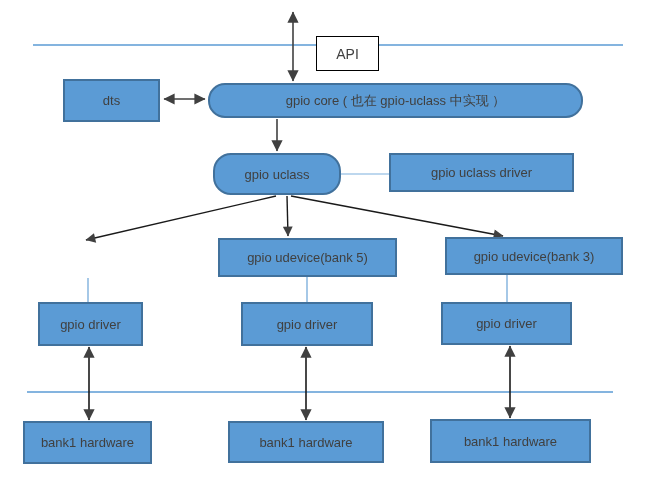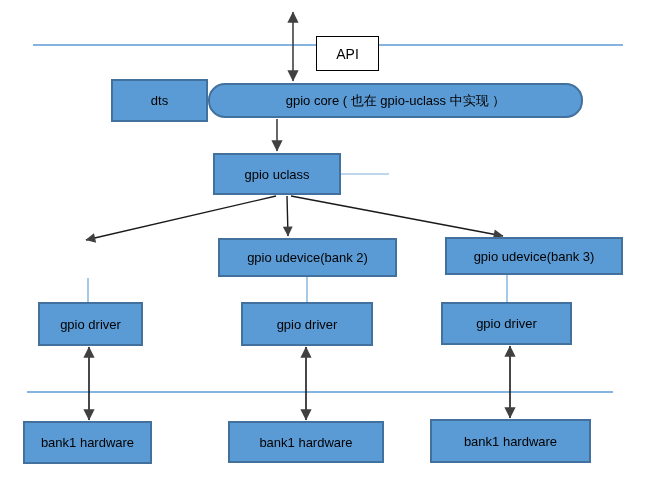--- a/index.html
+++ b/index.html
@@ -5,30 +5,30 @@
   html,body{margin:0;padding:0;background:#ffffff;}
   #stage{
     position:relative;width:645px;height:479px;background:#ffffff;overflow:hidden;
     font-family:"Liberation Sans", sans-serif;color:#000000;
   }
   #wires{position:absolute;left:0;top:0;z-index:0;}
   .box{
     position:absolute;z-index:1;
     background:#5B9BD5;border:2px solid #41719C;box-sizing:border-box;
     display:flex;align-items:center;justify-content:center;
-    font-size:13px;color:#000000;white-space:nowrap;text-align:center;
+    font-size:13px;color:#404040;white-space:nowrap;text-align:center;
   }
   .box.api{
     background:#ffffff;border:1px solid #000000;font-size:14px;
   }
   
   .n-api   {left:316px;top:36px; width:63px; height:35px;}
-  .n-dts   {left:63px; top:79px; width:97px; height:43px;margin-left:48px;}
+  .n-dts   {left:63px; top:79px; width:97px; height:43px;}
   .n-core  {left:208px;top:83px; width:375px;height:35px;border-radius:17px;}
-  .n-uclass{left:213px;top:153px;width:128px;height:42px;}
+  .n-uclass{left:213px;top:153px;width:128px;height:42px;border-radius:18px;}
   .n-ucdrv {left:389px;top:153px;width:185px;height:39px;}
   .n-ud1   {left:14px; top:242px;width:146px;height:36px;}
   .n-ud2   {left:218px;top:238px;width:179px;height:39px;}
   .n-ud3   {left:417px;top:237px;width:178px;height:38px;margin-left:28px;}
   .n-drv1  {left:38px; top:302px;width:105px;height:44px;}
   .n-drv2  {left:241px;top:302px;width:132px;height:44px;}
   .n-drv3  {left:441px;top:302px;width:131px;height:43px;}
   .n-hw1   {left:23px; top:421px;width:129px;height:43px;}
   .n-hw2   {left:228px;top:421px;width:156px;height:42px;}
   .n-hw3   {left:430px;top:419px;width:161px;height:44px;}
@@ -70,23 +70,24 @@
   </svg>
 
   <div class="box api n-api">API</div>
 
   <div class="box n-dts">dts</div>
 
   <div class="box n-core">gpio core (  也在 gpio-uclass 中实现  ）</div>
 
   <div class="box n-uclass">gpio uclass</div>
 
+  <div class="box n-ucdrv">gpio uclass driver</div>
 
 
-  <div class="box n-ud2">gpio udevice(bank 2)</div>
+  <div class="box n-ud2">gpio udevice(bank 5)</div>
 
   <div class="box n-ud3">gpio udevice(bank 3)</div>
 
   <div class="box n-drv1">gpio driver</div>
 
   <div class="box n-drv2">gpio driver</div>
 
   <div class="box n-drv3">gpio driver</div>
 
   <div class="box n-hw1">bank1 hardware</div>

